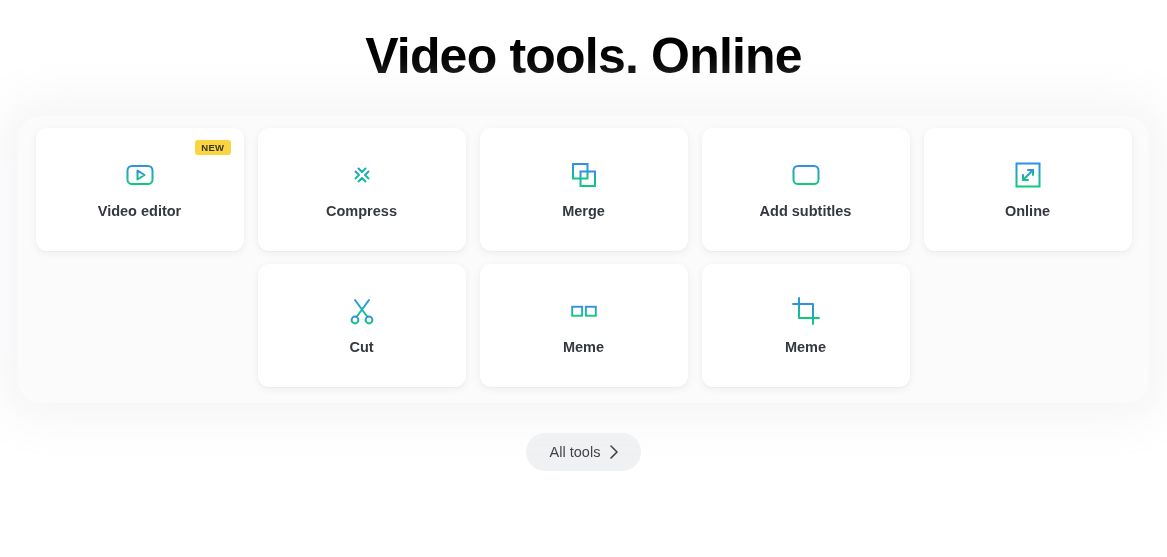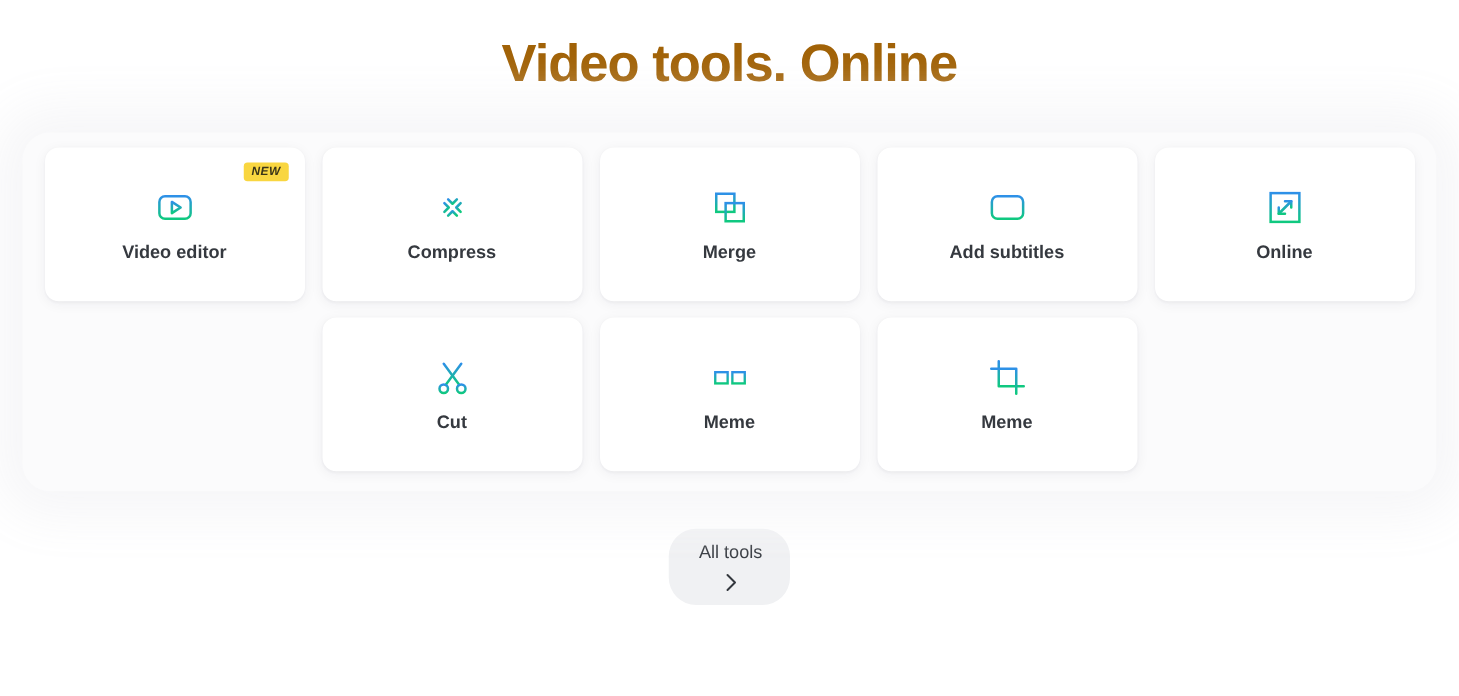--- a/index.html
+++ b/index.html
@@ -24,25 +24,25 @@
     background: #ffffff;
   }
 
   
   .hero {
     text-align: center;
     padding-top: 26px;
   }
 
   .hero-title {
-    font-size: 42px;
+    font-size: 50px;
     line-height: 1.2;
     font-weight: 700;
     letter-spacing: -0.8px;
-    color: #a16207;
+    color: #000000;
   }
 
   .hero-subtitle {
     margin-top: 18px;
     font-size: 17.5px;
     line-height: 1.4;
     font-weight: 400;
     color: #4b5158;
   }
 
@@ -120,21 +120,20 @@
     top: 12px;
     right: 13px;
     background: #f9d640;
     color: #3a3418;
     font-size: 9.5px;
     font-weight: 700;
     letter-spacing: 0.4px;
     padding: 3px 6px 2px;
     border-radius: 3px;
     line-height: 1;
-    font-style: italic;
   }
 
   
   .alltools-wrap {
     display: flex;
     justify-content: center;
     margin-top: 24px;
   }
 
   .alltools-btn {
@@ -142,21 +141,20 @@
     align-items: center;
     gap: 9px;
     background: #f0f1f3;
     border: none;
     border-radius: 22px;
     padding: 11px 22px 11px 24px;
     font-family: "Liberation Sans", sans-serif;
     font-size: 14.5px;
     color: #33373d;
     cursor: pointer;
-    flex-direction: column;
   }
 
   .alltools-btn .chev {
     display: inline-flex;
     align-items: center;
   }
 </style>
 </head>
 <body>
 

